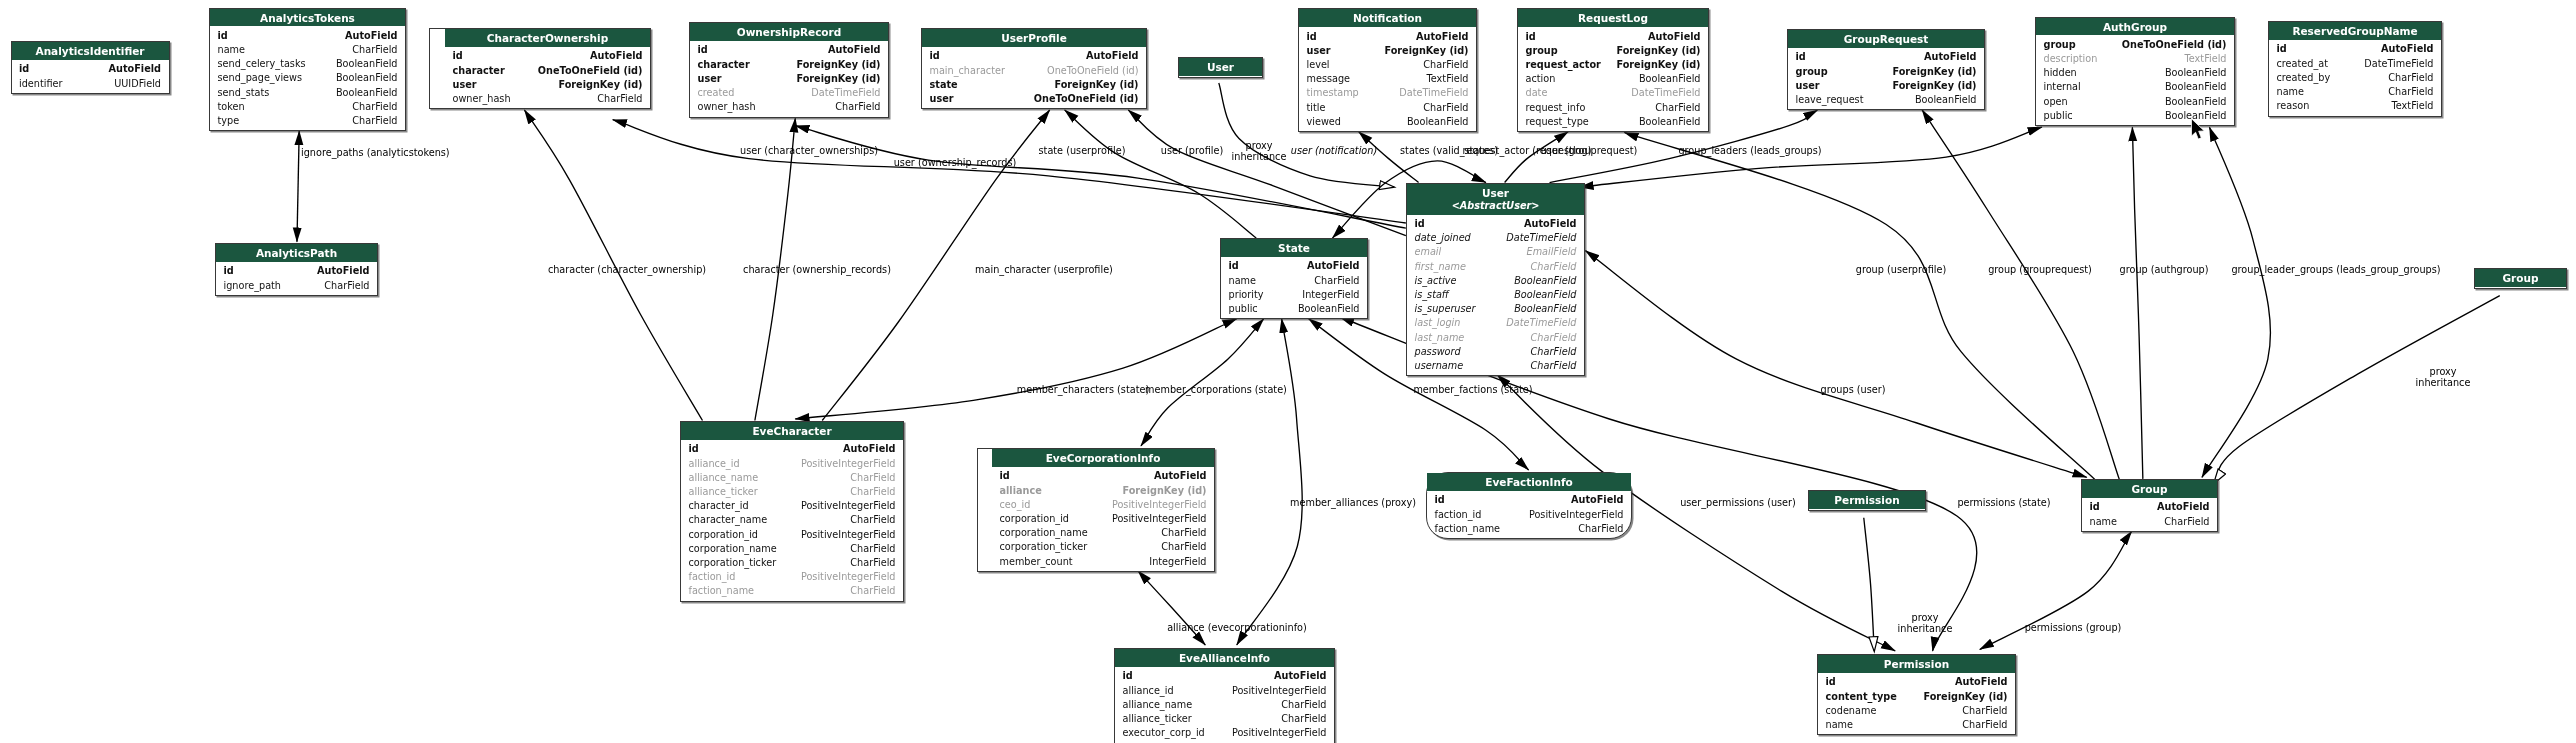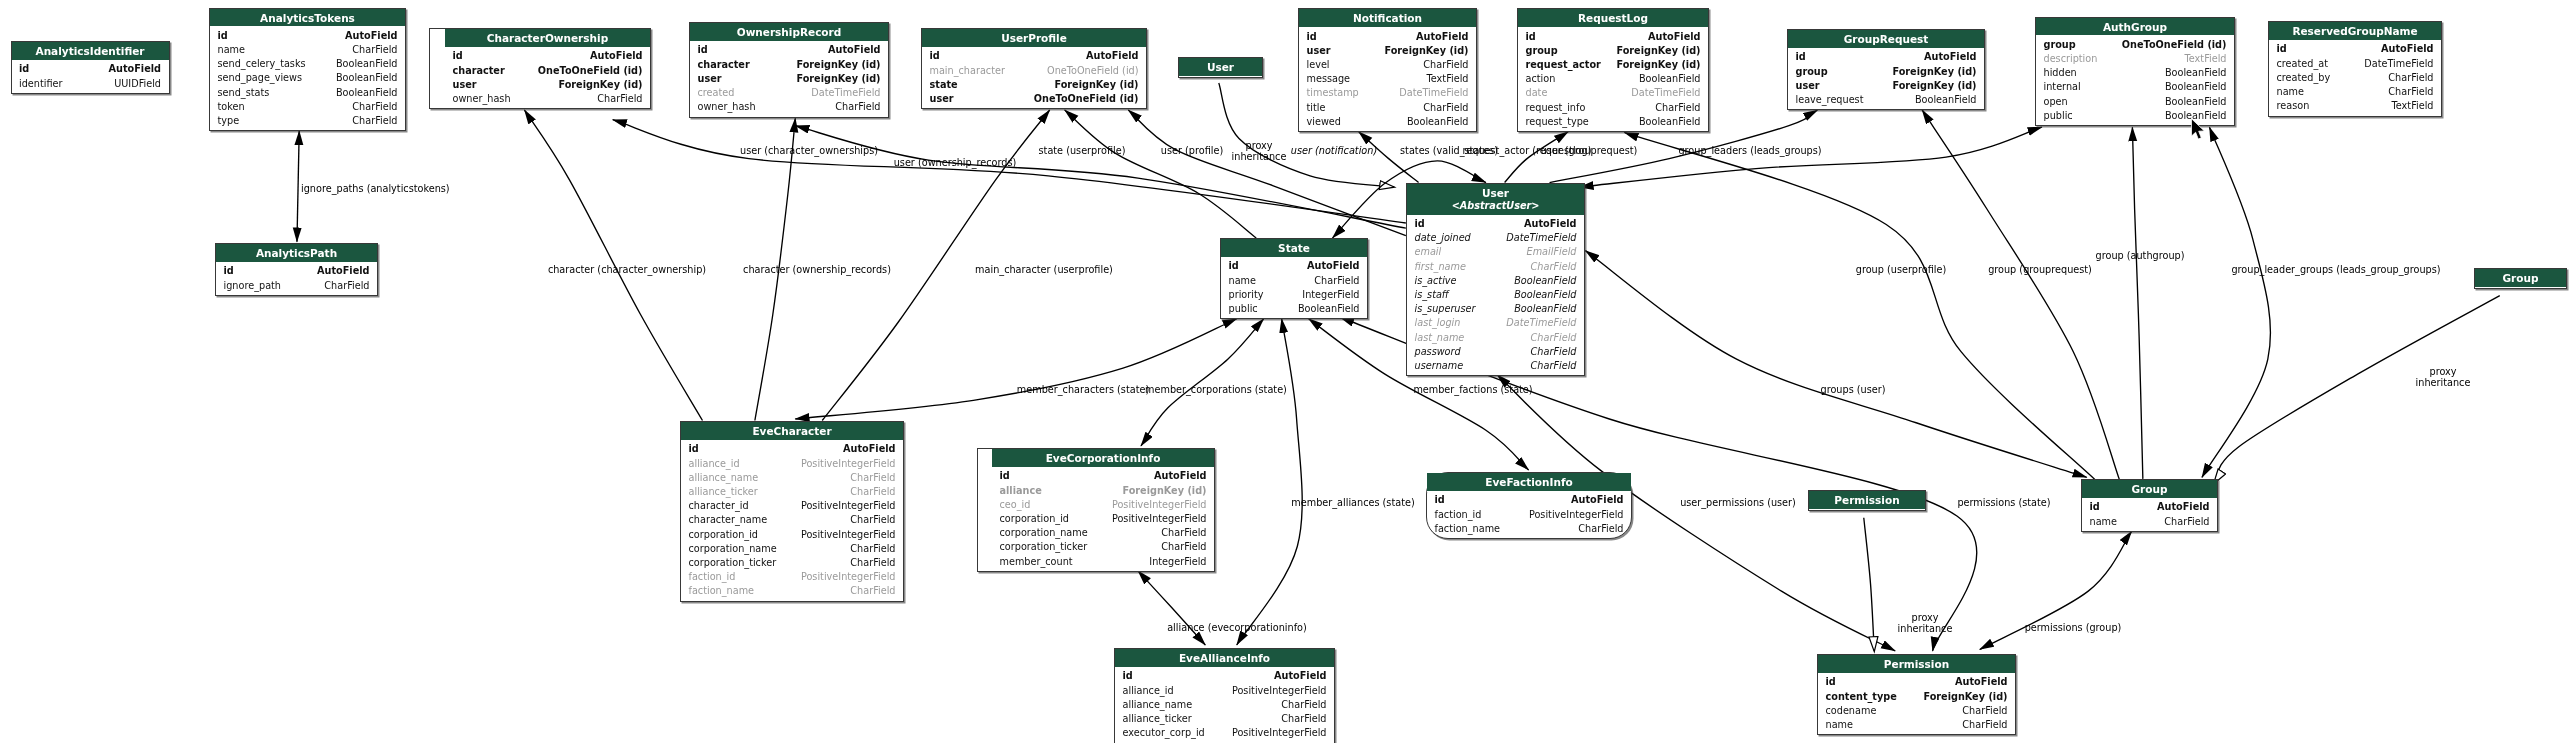--- a/index.html
+++ b/index.html
@@ -567,46 +567,46 @@
           <span class="fname">name</span>
           <span class="ftype">CharField</span>
         </div>
       </div>
     </div>
     <div class="tbl" style="left: 2474px; top: 268px; width: 91px;">
       <div class="tbl-title"><span>Group</span></div>
     </div>
   </div>
 <div id="label-layer">
-    <div class="edge-label start" style="left: 301px; top: 153px; margin-top: 36px;">ignore_paths (analyticstokens)</div>
+    <div class="edge-label start" style="left: 301px; top: 153px;">ignore_paths (analyticstokens)</div>
     <div class="edge-label" style="left: 809px; top: 151px;">user (character_ownerships)</div>
     <div class="edge-label" style="left: 955px; top: 151px; margin-top: 12px;">user (ownership_records)</div>
     <div class="edge-label" style="left: 1082px; top: 151px;">state (userprofile)</div>
     <div class="edge-label" style="left: 1192px; top: 151px;">user (profile)</div>
     <div class="edge-label" style="left: 1259px; top: 151px;">proxy
 inheritance</div>
     <div class="edge-label" style="left: 1334px; top: 151px; font-style: italic;">user (notification)</div>
     <div class="edge-label" style="left: 1449px; top: 151px;">states (valid_states)</div>
     <div class="edge-label" style="left: 1527px; top: 151px;">request_actor (requestlog)</div>
     <div class="edge-label" style="left: 1589px; top: 151px;">user (grouprequest)</div>
     <div class="edge-label" style="left: 1750px; top: 151px;">group_leaders (leads_groups)</div>
     <div class="edge-label" style="left: 627px; top: 270px;">character (character_ownership)</div>
     <div class="edge-label" style="left: 817px; top: 270px;">character (ownership_records)</div>
     <div class="edge-label" style="left: 1044px; top: 270px;">main_character (userprofile)</div>
     <div class="edge-label" style="left: 1901px; top: 270px;">group (userprofile)</div>
     <div class="edge-label" style="left: 2040px; top: 270px;">group (grouprequest)</div>
-    <div class="edge-label" style="left: 2140px; top: 256px;">group (authgroup)</div>
+    <div class="edge-label" style="left: 2140px; top: 270px; padding-left: 48px;">group (authgroup)</div>
     <div class="edge-label" style="left: 2336px; top: 270px;">group_leader_groups (leads_group_groups)</div>
     <div class="edge-label" style="left: 2443px; top: 377px;">proxy
 inheritance</div>
     <div class="edge-label" style="left: 1083px; top: 390px;">member_characters (state)</div>
     <div class="edge-label" style="left: 1216px; top: 390px;">member_corporations (state)</div>
     <div class="edge-label" style="left: 1473px; top: 390px;">member_factions (state)</div>
     <div class="edge-label" style="left: 1853px; top: 390px;">groups (user)</div>
-    <div class="edge-label" style="left: 1353px; top: 503px;">member_alliances (state)</div>
+    <div class="edge-label" style="left: 1353px; top: 503px;">member_alliances (proxy)</div>
     <div class="edge-label" style="left: 1738px; top: 503px;">user_permissions (user)</div>
     <div class="edge-label" style="left: 2004px; top: 503px;">permissions (state)</div>
     <div class="edge-label" style="left: 2073px; top: 628px;">permissions (group)</div>
     <div class="edge-label" style="left: 1925px; top: 623px;">proxy
 inheritance</div>
     <div class="edge-label" style="left: 1237px; top: 628px;">alliance (evecorporationinfo)</div>
   </div>
 
 <svg id="cursor" width="19.5" height="22.5" viewBox="0 0 26 30" style="left: 2190px; top: 118px;">
   <path d="M2,1 L2,24 L7.5,19 L11,28 L15,26.4 L11.6,17.6 L19,17.2 Z" fill="#000" stroke="#fff" stroke-width="1"></path>

